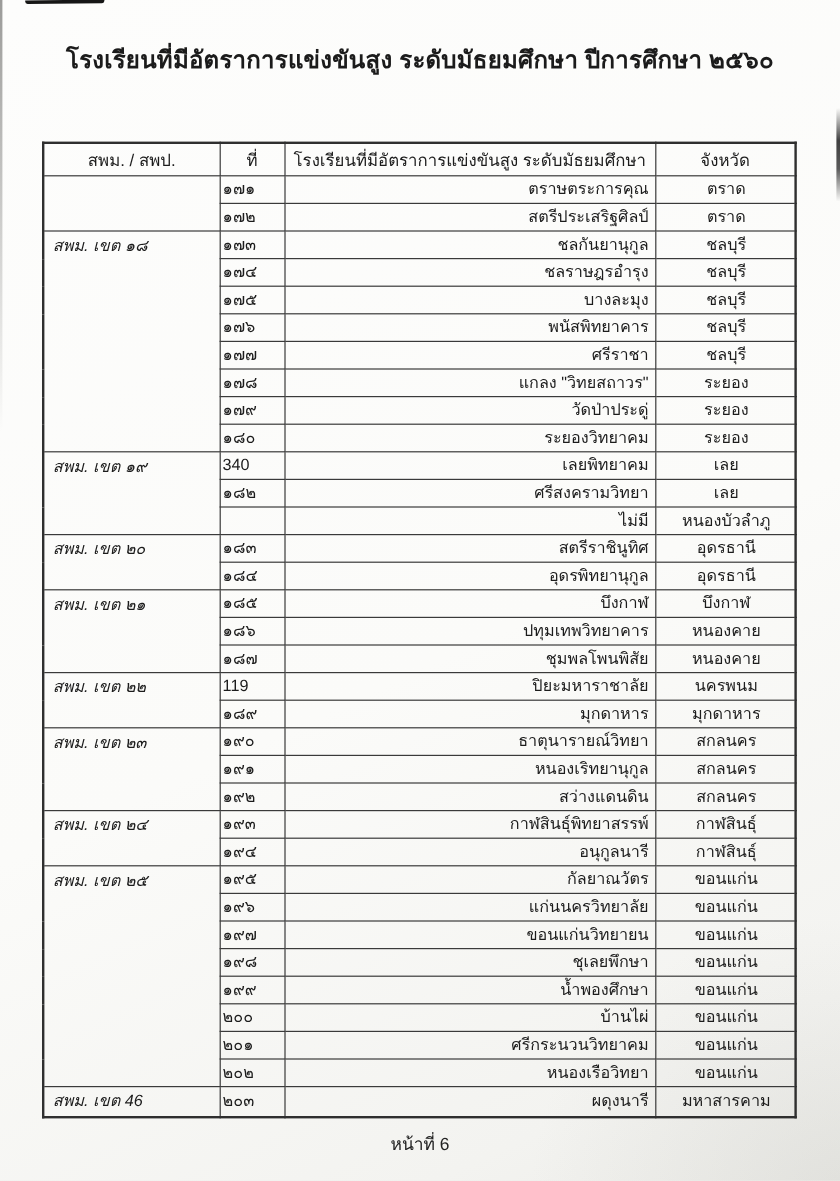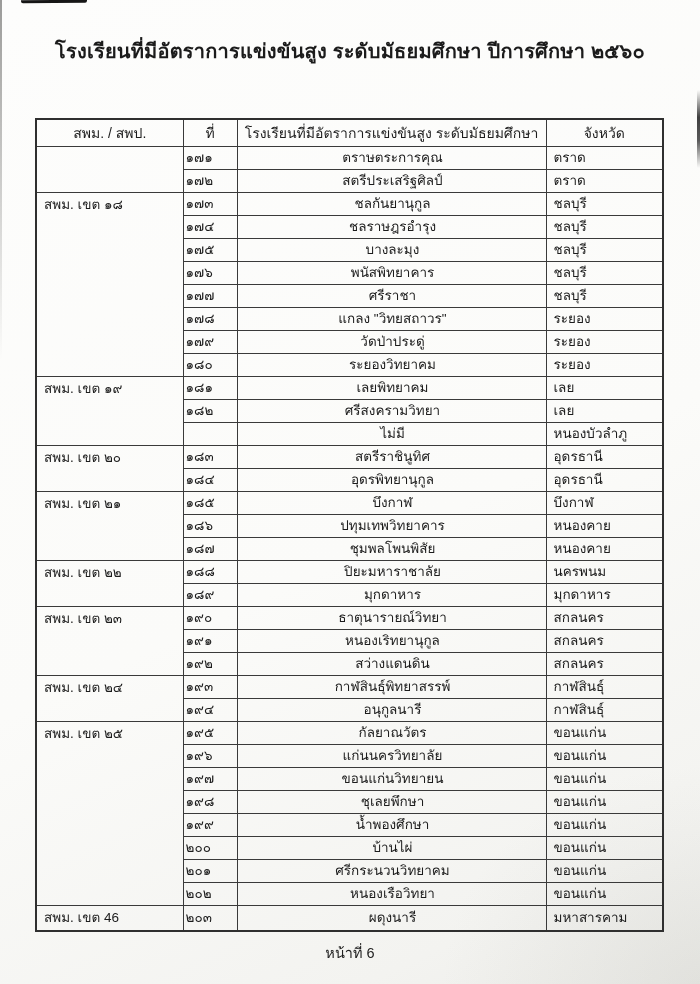--- a/index.html
+++ b/index.html
@@ -65,24 +65,25 @@
   .schools tbody td { height: 22px; line-height: 20px; }
   .col-dist  { width: 147px; }
   .col-no    { width: 54px; }
   .col-school{ width: 309px; }
   .col-prov  { width: 117px; }
   td.dist {
     vertical-align: top;
     text-align: left;
     padding: 2px 4px 0 7px;
     line-height: 21px;
+    font-style: italic;
   }
   td.no     { text-align: left; padding: 0 2px; }
-  td.school { text-align: center; padding-left: 7px; }
-  td.prov   { text-align: left; padding-left: 7px; }
+  td.school { text-align: right; padding-left: 7px; }
+  td.prov   { text-align: center; padding-left: 7px; }
 
   .footer {
     position: absolute; top: 941px; left: 0; right: 0;
     text-align: center; font-size: 14.5px; color: #222;
   }
 </style>
 </head>
 <body>
 
 <div class="page">
@@ -158,21 +159,21 @@
           <td class="school">วัดป่าประดู่</td>
           <td class="prov">ระยอง</td>
         </tr>
         <tr>
           <td class="no">๑๘๐</td>
           <td class="school">ระยองวิทยาคม</td>
           <td class="prov">ระยอง</td>
         </tr>
         <tr>
           <td rowspan="3" class="dist">สพม. เขต ๑๙</td>
-          <td class="no">๑๘๑</td>
+          <td class="no">340</td>
           <td class="school">เลยพิทยาคม</td>
           <td class="prov">เลย</td>
         </tr>
         <tr>
           <td class="no">๑๘๒</td>
           <td class="school">ศรีสงครามวิทยา</td>
           <td class="prov">เลย</td>
         </tr>
         <tr>
           <td class="no"></td>
@@ -201,21 +202,21 @@
           <td class="school">ปทุมเทพวิทยาคาร</td>
           <td class="prov">หนองคาย</td>
         </tr>
         <tr>
           <td class="no">๑๘๗</td>
           <td class="school">ชุมพลโพนพิสัย</td>
           <td class="prov">หนองคาย</td>
         </tr>
         <tr>
           <td rowspan="2" class="dist">สพม. เขต ๒๒</td>
-          <td class="no">๑๘๘</td>
+          <td class="no">119</td>
           <td class="school">ปิยะมหาราชาลัย</td>
           <td class="prov">นครพนม</td>
         </tr>
         <tr>
           <td class="no">๑๘๙</td>
           <td class="school">มุกดาหาร</td>
           <td class="prov">มุกดาหาร</td>
         </tr>
         <tr>
           <td rowspan="3" class="dist">สพม. เขต ๒๓</td>

